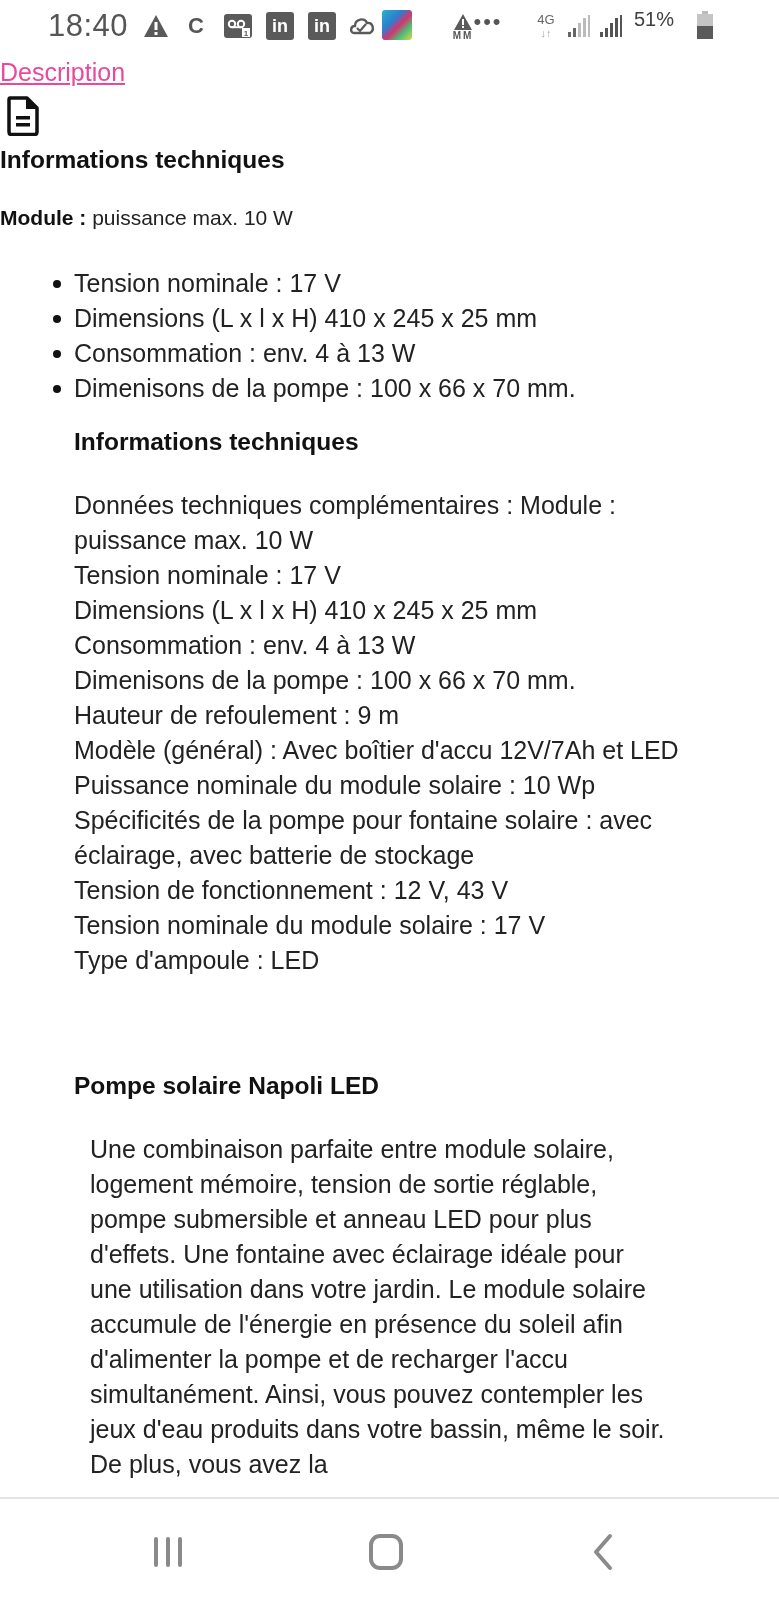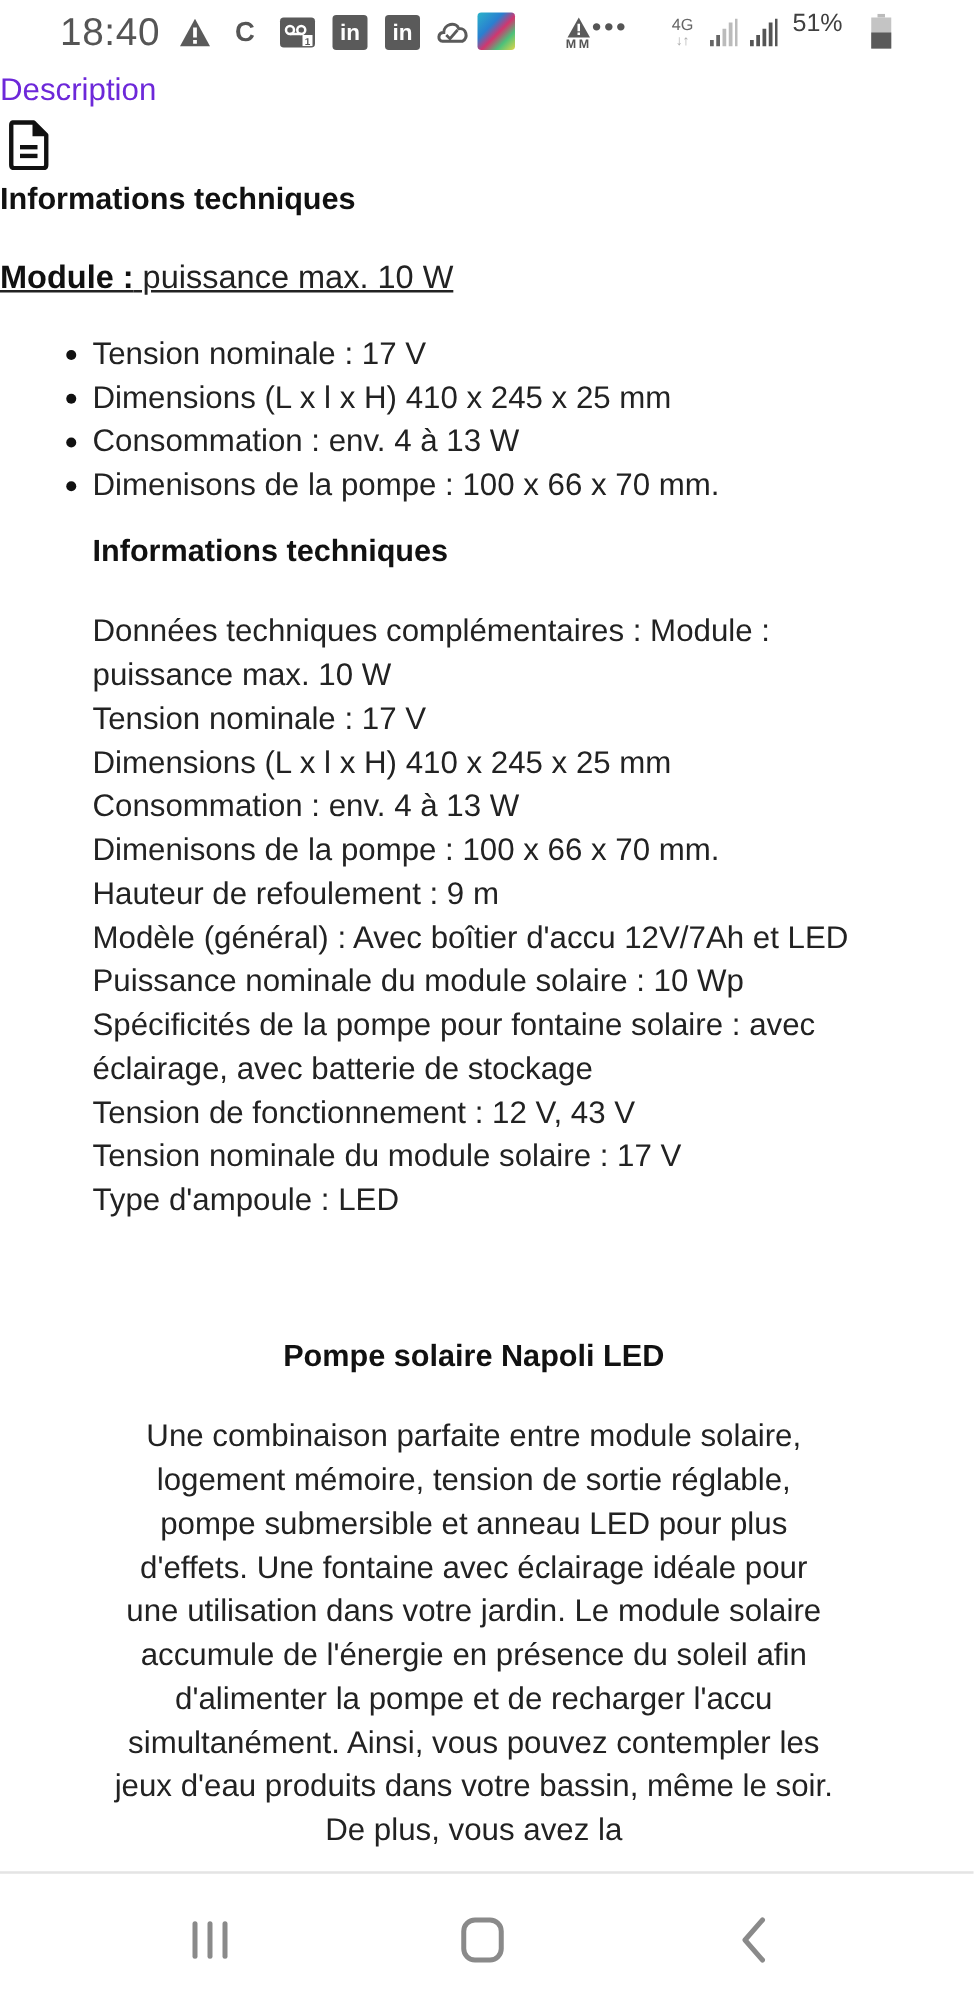--- a/index.html
+++ b/index.html
@@ -29,24 +29,24 @@
   .sb-4g { left:534px; width:24px; flex-direction:column; top:10px; height:32px; }
   .sb-4g .g { font-size:13px; font-weight:normal; color:#666; line-height:14px; }
   .sb-4g .arr { font-size:11px; color:#aaa; line-height:12px; }
   .sb-sig1 { left:566px; width:26px; }
   .sb-sig2 { left:598px; width:26px; }
   .sb-batt-text { position:absolute; left:634px; top:8px; font-size:20px; color:#404040; }
   .sb-batt { left:696px; width:18px; top:10px; height:30px; }
 
   
   .content { position:absolute; left:0; top:52px; width:779px; height:1445px; overflow:hidden; }
-  .desc-label { position:absolute; left:0; top:6px; font-size:25px; color:#6d28d9; }
+  .desc-label { position:absolute; left:0; top:6px; font-size:25px; color:#ec4899;text-decoration:underline; }
   .doc-icon { position:absolute; left:6px; top:44px; width:34px; height:40px; }
   .h-main { position:absolute; left:0; top:94px; font-size:24.5px; font-weight:bold; color:#111; margin:0; }
-  .module-line { position:absolute; left:0; top:154px; font-size:26px; color:#222;text-decoration:underline; }
+  .module-line { position:absolute; left:0; top:154px; font-size:21px; color:#222; }
   .module-line b { font-weight:bold; color:#111; }
   .bullets { position:absolute; left:0; top:214px; margin:0; padding:0 0 0 74px; list-style:none; }
   .bullets li { position:relative; font-size:25px; line-height:35px; color:#222; white-space:nowrap; }
   .bullets li::before { content:""; position:absolute; left:-21px; top:14px; width:8px; height:8px; border-radius:50%; background:#111; }
   .block { position:absolute; left:74px; width:610px; }
   .h-sub { font-size:24.5px; font-weight:bold; color:#111; margin:0; }
   .spec-lines { font-size:25px; line-height:35px; color:#222; }
   .spec-lines div { white-space:normal; }
   .para { font-size:25px; line-height:35px; color:#222; margin:16px; }
 
@@ -160,21 +160,21 @@
       <div>Hauteur de refoulement : 9 m</div>
       <div>Modèle (général) : Avec boîtier d'accu 12V/7Ah et LED</div>
       <div>Puissance nominale du module solaire : 10 Wp</div>
       <div>Spécificités de la pompe pour fontaine solaire : avec éclairage, avec batterie de stockage</div>
       <div>Tension de fonctionnement : 12 V, 43 V</div>
       <div>Tension nominale du module solaire : 17 V</div>
       <div>Type d'ampoule : LED</div>
     </div>
   </div>
 
-  <div class="block" style="top:1020px;text-align:center;">
+  <div class="block" style="top:1020px;">
     <h3 class="h-sub">Pompe solaire Napoli LED</h3>
     <p class="para" style="margin-top:32px;">Une combinaison parfaite entre module solaire, logement mémoire, tension de sortie réglable, pompe submersible et anneau LED pour plus d'effets. Une fontaine avec éclairage idéale pour une utilisation dans votre jardin. Le module solaire accumule de l'énergie en présence du soleil afin d'alimenter la pompe et de recharger l'accu simultanément. Ainsi, vous pouvez contempler les jeux d'eau produits dans votre bassin, même le soir. De plus, vous avez la</p>
   </div>
 </div>
 
 <div class="navbar">
   <div class="nav-btn nav-recents">
     <svg width="40" height="40" viewBox="0 0 40 40">
         <rect x="6" y="5" width="4" height="30" rx="2" fill="#8a8a8a"></rect>
         <rect x="18" y="5" width="4" height="30" rx="2" fill="#8a8a8a"></rect>

